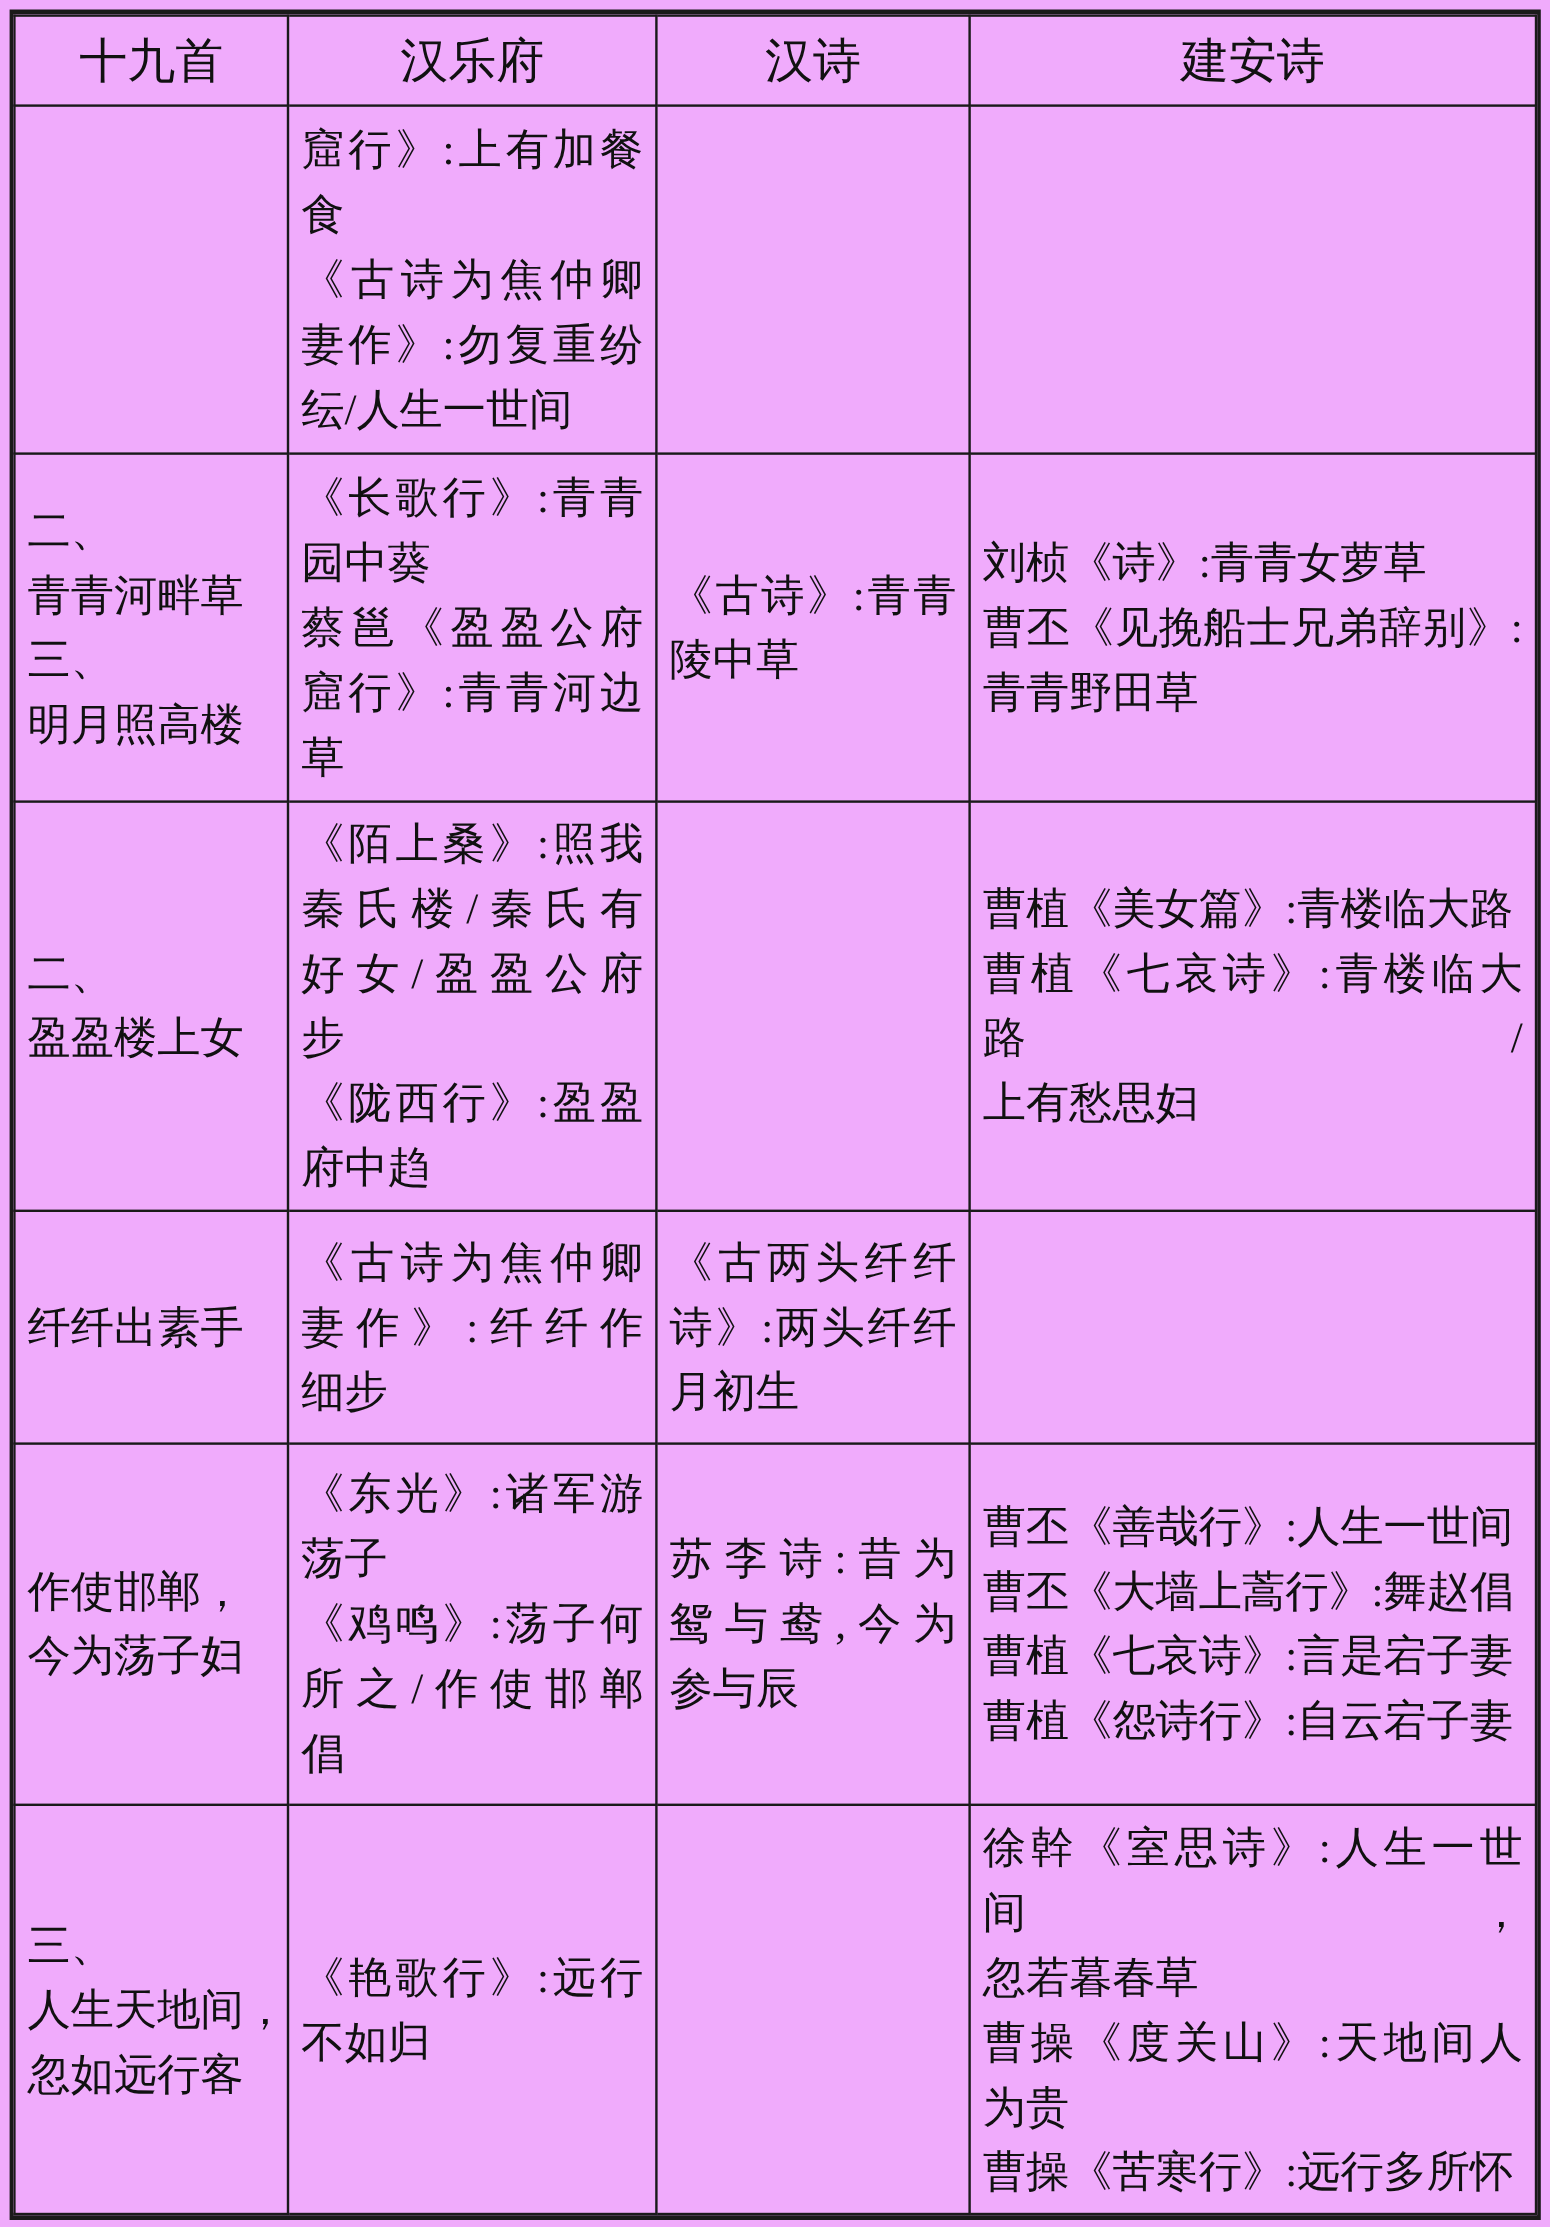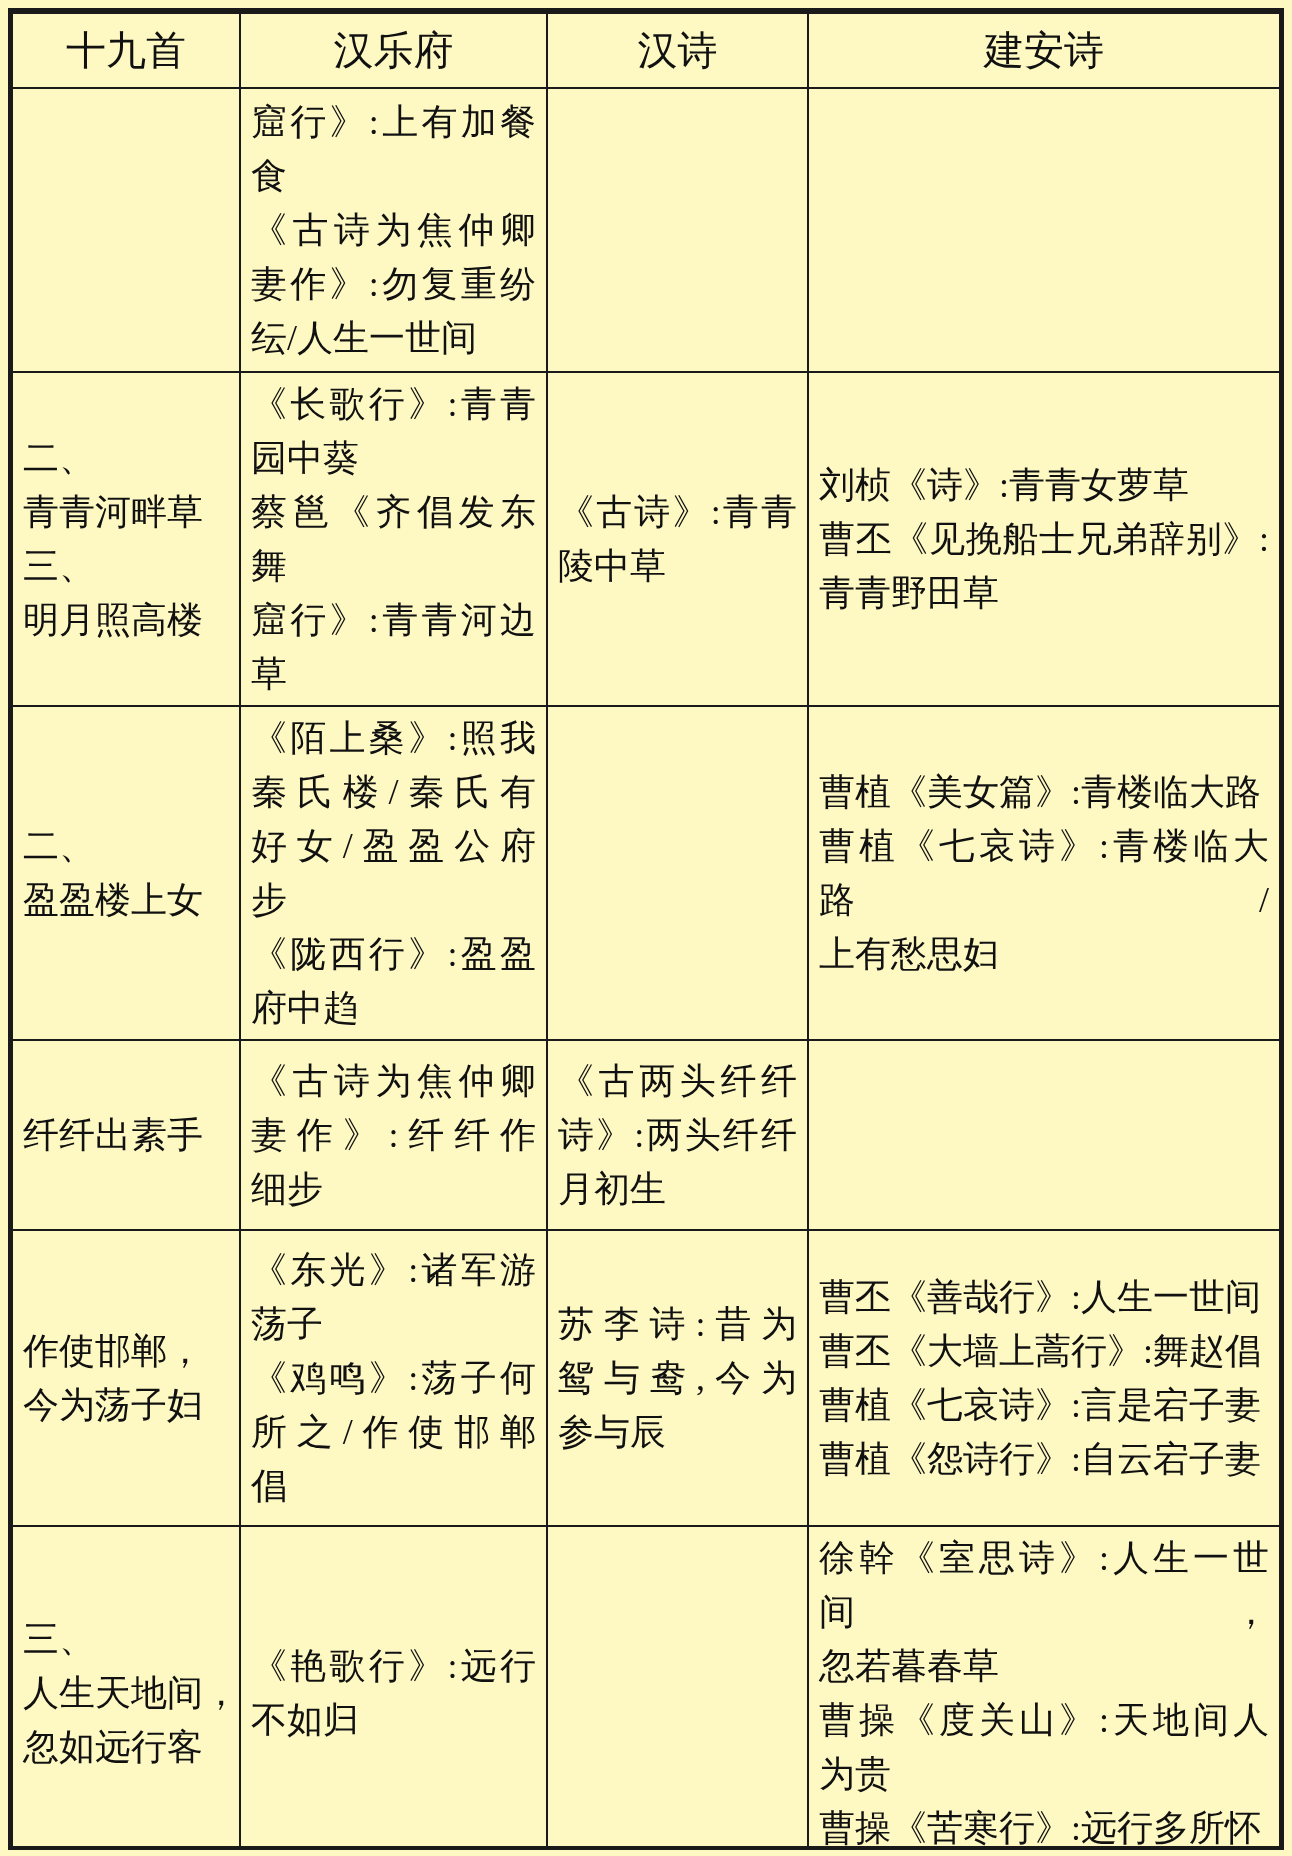--- a/index.html
+++ b/index.html
@@ -8,21 +8,21 @@
     background: #ffffff;
     width: 1292px;
     height: 1856px;
     font-family: "Liberation Serif", "DejaVu Serif", serif;
     color: #111111;
   }
   .page {
     position: relative;
     width: 1292px;
     height: 1856px;
-    background: #fef9c3;
+    background: #f0abfc;
     overflow: hidden;
   }
   .table-wrap {
     position: absolute;
     left: 8px;
     top: 8px;
     width: 1276px;
     height: 1842px;
     border: 3px solid #1a1a1a;
     border-top-width: 4px;
@@ -126,21 +126,21 @@
               <div class="para">
                 <div class="line ll">明月照高楼</div>
               </div>
             </td>
             <td class="cell">
               <div class="para">
                 <div class="line jl">《长歌行》:青青</div>
                 <div class="line ll">园中葵</div>
               </div>
               <div class="para">
-                <div class="line jl">蔡邕《齐倡发东舞</div>
+                <div class="line jl">蔡邕《盈盈公府</div>
                 <div class="line jl">窟行》:青青河边</div>
                 <div class="line ll">草</div>
               </div>
             </td>
             <td class="cell">
               <div class="para">
                 <div class="line jl">《古诗》:青青</div>
                 <div class="line ll">陵中草</div>
               </div>
             </td>

